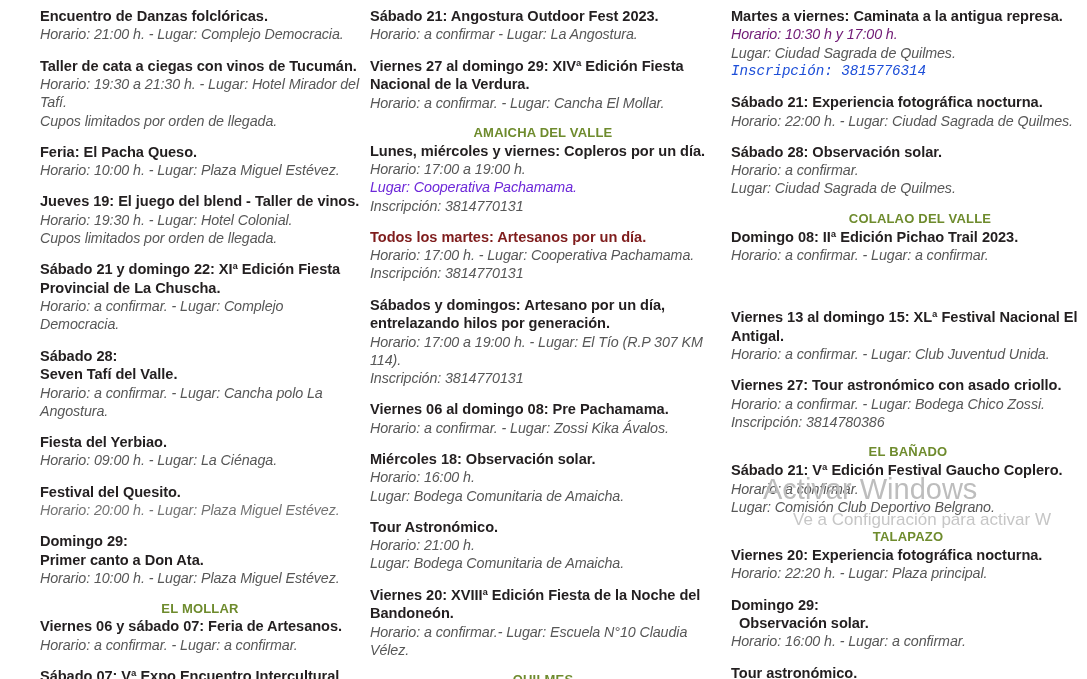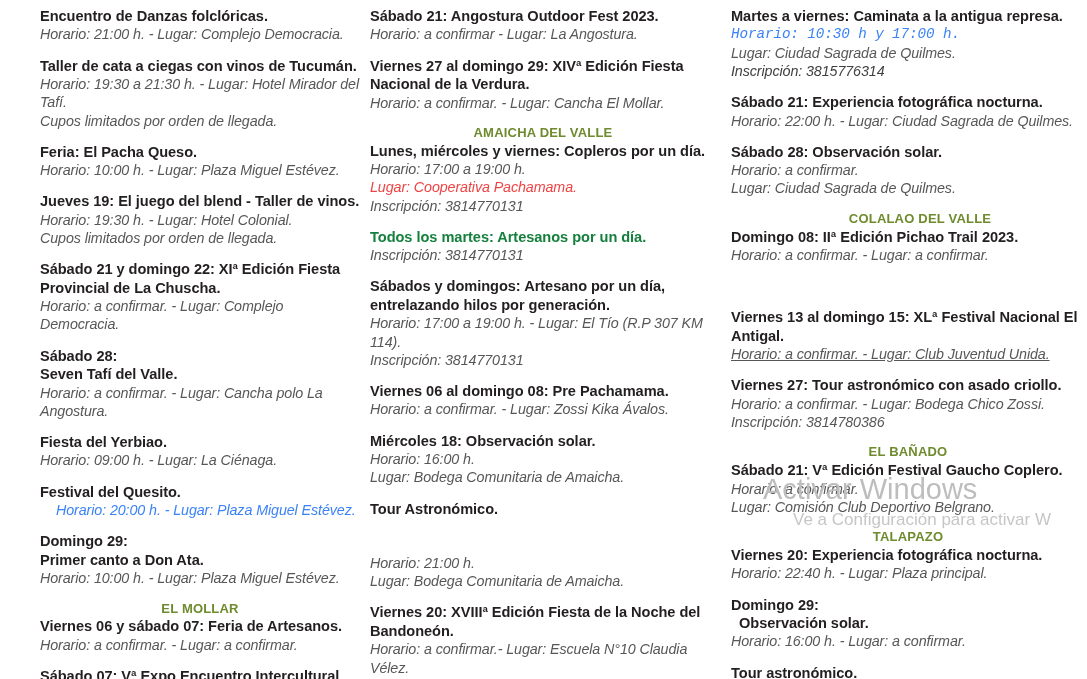--- a/index.html
+++ b/index.html
@@ -138,21 +138,21 @@
           <div class="event-title" style="color: rgb(35, 31, 32);">Sábado 28:</div>
           <div class="event-title" style="color: rgb(35, 31, 32);">Seven Tafí del Valle.</div>
           <div class="event-detail" style="color: rgb(87, 87, 87);">Horario: a confirmar. - Lugar: Cancha polo La Angostura.</div>
         </div>
         <div class="block">
           <div class="event-title" style="color: rgb(35, 31, 32);">Fiesta del Yerbiao.</div>
           <div class="event-detail" style="color: rgb(87, 87, 87);">Horario: 09:00 h. - Lugar: La Ciénaga.</div>
         </div>
         <div class="block">
           <div class="event-title" style="color: rgb(35, 31, 32);">Festival del Quesito.</div>
-          <div class="event-detail" style="color: #3b82f6; margin-left: 16px;">Horario: 20:00 h. - Lugar: Plaza Miguel Estévez.</div>
+          <div class="event-detail" style="color: #737373;">Horario: 20:00 h. - Lugar: Plaza Miguel Estévez.</div>
         </div>
         <div class="block">
           <div class="event-title" style="color: rgb(35, 31, 32);">Domingo 29:</div>
           <div class="event-title" style="color: rgb(35, 31, 32);">Primer canto a Don Ata.</div>
           <div class="event-detail" style="color: rgb(87, 87, 87);">Horario: 10:00 h. - Lugar: Plaza Miguel Estévez.</div>
         </div>
         <div class="block">
           <div class="section-heading" style="color: rgb(110, 139, 45);">EL MOLLAR</div>
           <div class="event-title" style="color: rgb(35, 31, 32);">Viernes 06 y sábado 07:  Feria de Artesanos.</div>
           <div class="event-detail" style="color: rgb(87, 87, 87);">Horario: a confirmar. - Lugar: a confirmar.</div>
@@ -167,94 +167,95 @@
           <div class="event-detail" style="color: rgb(87, 87, 87);">Horario: a confirmar - Lugar: La Angostura.</div>
         </div>
         <div class="block">
           <div class="event-title" style="color: rgb(35, 31, 32);">Viernes 27 al domingo 29: XIVª Edición Fiesta Nacional de la Verdura.</div>
           <div class="event-detail" style="color: rgb(87, 87, 87);">Horario: a confirmar. - Lugar: Cancha El Mollar.</div>
         </div>
         <div class="block">
           <div class="section-heading" style="color: rgb(110, 139, 45);">AMAICHA DEL VALLE</div>
           <div class="event-title" style="color: rgb(35, 31, 32);">Lunes, miércoles y viernes: Copleros por un día.</div>
           <div class="event-detail" style="color: rgb(87, 87, 87);">Horario: 17:00 a 19:00 h.</div>
-          <div class="event-detail" style="color: #ef4444;">Lugar: Cooperativa Pachamama.</div>
+          <div class="event-detail" style="color: #6d28d9;">Lugar: Cooperativa Pachamama.</div>
           <div class="event-detail" style="color: rgb(87, 87, 87);">Inscripción: 3814770131</div>
         </div>
         <div class="block">
-          <div class="event-title" style="color: #15803d;">Todos los martes: Artesanos por un día.</div>
+          <div class="event-title" style="color: #7f1d1d;">Todos los martes: Artesanos por un día.</div>
+          <div class="event-detail" style="color: rgb(87, 87, 87);">Horario: 17:00 h. - Lugar: Cooperativa Pachamama.</div>
           <div class="event-detail" style="color: rgb(87, 87, 87);">Inscripción: 3814770131</div>
         </div>
         <div class="block">
           <div class="event-title" style="color: rgb(35, 31, 32);">Sábados y domingos:  Artesano por un día, entrelazando hilos por generación.</div>
           <div class="event-detail" style="color: rgb(87, 87, 87);">Horario: 17:00 a 19:00 h. - Lugar: El Tío (R.P 307 KM 114).</div>
           <div class="event-detail" style="color: rgb(87, 87, 87);">Inscripción: 3814770131</div>
         </div>
         <div class="block">
           <div class="event-title" style="color: rgb(35, 31, 32);">Viernes 06 al domingo 08: Pre Pachamama.</div>
           <div class="event-detail" style="color: rgb(87, 87, 87);">Horario: a confirmar. - Lugar: Zossi Kika Ávalos.</div>
         </div>
         <div class="block">
           <div class="event-title" style="color: rgb(35, 31, 32);">Miércoles 18: Observación solar.</div>
           <div class="event-detail" style="color: rgb(87, 87, 87);">Horario: 16:00 h.</div>
           <div class="event-detail" style="color: rgb(87, 87, 87);">Lugar: Bodega Comunitaria de Amaicha.</div>
         </div>
         <div class="block">
           <div class="event-title" style="color: rgb(35, 31, 32);">Tour Astronómico.</div>
-          <div class="event-detail" style="color: rgb(87, 87, 87); margin-top: 36px;">Horario: 21:00 h.</div>
+          <div class="event-detail" style="color: rgb(87, 87, 87);">Horario: 21:00 h.</div>
           <div class="event-detail" style="color: rgb(87, 87, 87);">Lugar: Bodega Comunitaria de Amaicha.</div>
         </div>
         <div class="block">
           <div class="event-title" style="color: rgb(35, 31, 32);">Viernes 20: XVIIIª Edición Fiesta de la Noche del Bandoneón.</div>
           <div class="event-detail" style="color: rgb(87, 87, 87);">Horario: a confirmar.- Lugar: Escuela N°10 Claudia Vélez.</div>
         </div>
         <div class="block">
           <div class="section-heading" style="color: rgb(110, 139, 45);">QUILMES</div>
         </div>
       </div>
     <div class="column col-3">
         <div class="block">
           <div class="event-title" style="color: rgb(35, 31, 32);">Martes a viernes: Caminata a la antigua represa.</div>
-          <div class="event-detail" style="color: #3b82f6; font-family: Liberation Mono, monospace;">Horario: 10:30 h y 17:00 h.</div>
+          <div class="event-detail" style="color: #701a75;">Horario: 10:30 h y 17:00 h.</div>
           <div class="event-detail" style="color: rgb(87, 87, 87);">Lugar: Ciudad Sagrada de Quilmes.</div>
-          <div class="event-detail" style="color: #404040;">Inscripción: 3815776314</div>
+          <div class="event-detail" style="color: #1d4ed8; font-family: Liberation Mono, monospace;">Inscripción: 3815776314</div>
         </div>
         <div class="block">
           <div class="event-title" style="color: rgb(35, 31, 32);">Sábado 21: Experiencia fotográfica nocturna.</div>
           <div class="event-detail" style="color: rgb(87, 87, 87);">Horario: 22:00 h. - Lugar: Ciudad Sagrada de Quilmes.</div>
         </div>
         <div class="block">
           <div class="event-title" style="color: rgb(35, 31, 32);">Sábado 28: Observación solar.</div>
           <div class="event-detail" style="color: rgb(87, 87, 87);">Horario: a confirmar.</div>
           <div class="event-detail" style="color: rgb(87, 87, 87);">Lugar: Ciudad Sagrada de Quilmes.</div>
         </div>
         <div class="block">
           <div class="section-heading" style="color: rgb(110, 139, 45); margin-left: 24px;">COLALAO DEL VALLE</div>
           <div class="event-title" style="color: rgb(35, 31, 32);">Domingo 08: IIª Edición Pichao Trail 2023.</div>
           <div class="event-detail" style="color: rgb(87, 87, 87);">Horario: a confirmar. - Lugar: a confirmar.</div>
         </div>
         <div class="block">
           <div class="event-title" style="color: rgb(35, 31, 32); margin-top: 44px;">Viernes 13 al domingo 15: XLª Festival Nacional El Antigal.</div>
-          <div class="event-detail" style="color: rgb(87, 87, 87); text-decoration: underline;">Horario: a confirmar. - Lugar: Club Juventud Unida.</div>
+          <div class="event-detail" style="color: rgb(87, 87, 87);">Horario: a confirmar. - Lugar: Club Juventud Unida.</div>
         </div>
         <div class="block">
           <div class="event-title" style="color: rgb(35, 31, 32);">Viernes 27: Tour astronómico con asado criollo.</div>
           <div class="event-detail" style="color: rgb(87, 87, 87);">Horario: a confirmar.  - Lugar: Bodega Chico Zossi.</div>
           <div class="event-detail" style="color: rgb(87, 87, 87);">Inscripción: 3814780386</div>
         </div>
         <div class="block">
           <div class="section-heading" style="color: rgb(110, 139, 45);">EL BAÑADO</div>
           <div class="event-title" style="color: rgb(35, 31, 32);">Sábado 21: Vª Edición Festival Gaucho Coplero.</div>
           <div class="event-detail" style="color: rgb(87, 87, 87);">Horario: a confirmar.</div>
           <div class="event-detail" style="color: rgb(87, 87, 87);">Lugar: Comisión Club Deportivo Belgrano.</div>
         </div>
         <div class="block">
           <div class="section-heading" style="color: rgb(110, 139, 45);">TALAPAZO</div>
           <div class="event-title" style="color: rgb(35, 31, 32);">Viernes 20: Experiencia fotográfica nocturna.</div>
-          <div class="event-detail" style="color: rgb(87, 87, 87);">Horario: 22:40 h. - Lugar: Plaza principal.</div>
+          <div class="event-detail" style="color: rgb(87, 87, 87);">Horario: 22:20 h. - Lugar: Plaza principal.</div>
         </div>
         <div class="block">
           <div class="event-title" style="color: rgb(35, 31, 32);">Domingo 29:</div>
           <div class="event-title" style="color: rgb(35, 31, 32); margin-left: 8px;">Observación solar.</div>
           <div class="event-detail" style="color: rgb(87, 87, 87);">Horario: 16:00 h. - Lugar: a confirmar.</div>
         </div>
         <div class="block">
           <div class="event-title" style="color: rgb(35, 31, 32);">Tour astronómico.</div>
           <div class="event-detail" style="color: rgb(87, 87, 87);">Horario: 21:00 h. - Lugar: a confirmar.</div>
         </div>

